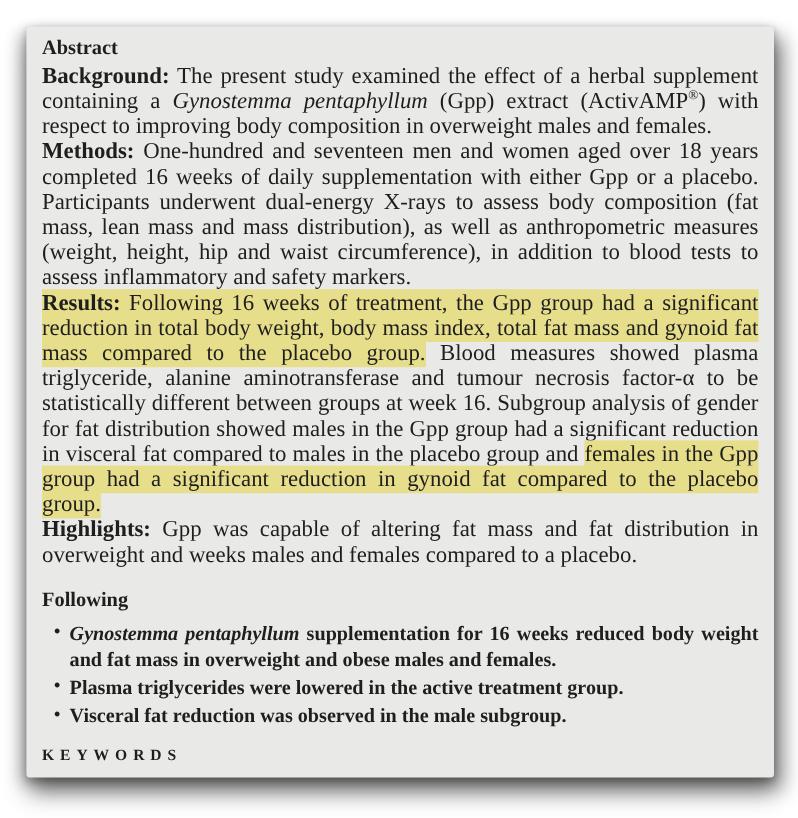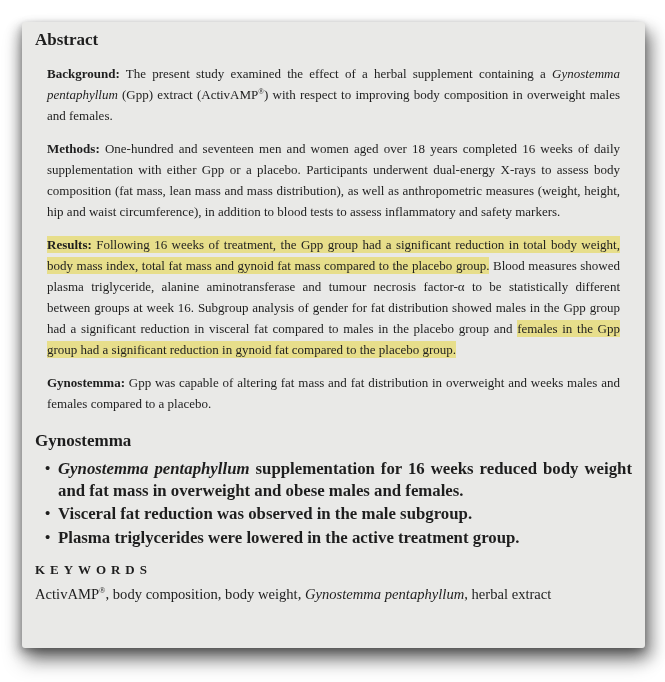--- a/index.html
+++ b/index.html
@@ -34,24 +34,24 @@
       7px 9px 16px rgba(0,0,0,0.38),
       0 14px 20px rgba(0,0,0,0.26);
   }
   .section-heading {
     font-size: 17px;
     line-height: 22px;
     font-weight: bold;
     margin: 0 0 2px 0;
   }
   .para {
-    font-size: 13px;
+    font-size: 19px;
     line-height: 21px;
     text-align: justify;
-    margin: 12px;
+    margin: 0;
   }
   .para sup, .keywords-line sup {
     font-size: 0.58em;
     line-height: 0;
   }
   .hl {
     background: var(--hl, #e7de8b);
     padding: 1px 0;
     box-decoration-break: clone;
     -webkit-box-decoration-break: clone;
@@ -101,28 +101,27 @@
   <div class="card">
 
     <h2 class="section-heading">Abstract</h2>
 
     <p class="para"><span style="font-weight: bold;">Background:</span><span> The present study examined the effect of a herbal supplement containing a </span><span style="font-style: italic;">Gynostemma pentaphyllum</span><span> (Gpp) extract (ActivAMP</span><sup>®</sup><span>) with respect to improving body composition in overweight males and females.</span></p>
 
     <p class="para"><span style="font-weight: bold;">Methods:</span><span> One-hundred and seventeen men and women aged over 18 years completed 16 weeks of daily supplementation with either Gpp or a placebo. Participants underwent dual-energy X-rays to assess body composition (fat mass, lean mass and mass distribution), as well as anthropometric measures (weight, height, hip and waist circumference), in addition to blood tests to assess inflammatory and safety markers.</span></p>
 
     <p class="para"><span class="hl" style="font-weight: bold;">Results:</span><span class="hl"> Following 16 weeks of treatment, the Gpp group had a significant reduction in total body weight, body mass index, total fat mass and gynoid fat mass compared to the placebo group.</span><span> Blood measures showed plasma triglyceride, alanine aminotransferase and tumour necrosis factor-α to be statistically different between groups at week 16. Subgroup analysis of gender for fat distribution showed males in the Gpp group had a significant reduction in visceral fat compared to males in the placebo group and </span><span class="hl">females in the Gpp group had a significant reduction in gynoid fat compared to the placebo group.</span></p>
 
-    <p class="para"><span style="font-weight: bold;">Gynostemma:</span><span> Gpp was capable of altering fat mass and fat distribution in overweight and weeks males and females compared to a placebo.</span></p>
+    <p class="para"><span style="font-weight: bold;">Highlights:</span><span> Gpp was capable of altering fat mass and fat distribution in overweight and weeks males and females compared to a placebo.</span></p>
 
-    <h2 class="section-heading highlights-heading">Gynostemma</h2>
+    <h2 class="section-heading highlights-heading">Following</h2>
 
     <ul class="bullet-list">
       <li><span style="font-style: italic;">Gynostemma pentaphyllum</span><span> supplementation for 16 weeks reduced body weight and fat mass in overweight and obese males and females.</span></li>
+      <li><span>Plasma triglycerides were lowered in the active treatment group.</span></li>
       <li><span>Visceral fat reduction was observed in the male subgroup.</span></li>
-      <li><span>Plasma triglycerides were lowered in the active treatment group.</span></li>
     </ul>
 
     <h3 class="keywords-heading">KEYWORDS</h3>
 
-    <p class="keywords-line"><span>ActivAMP</span><sup>®</sup><span>, body composition, body weight, </span><span style="font-style: italic;">Gynostemma pentaphyllum</span><span>, herbal extract</span></p>
 
   </div>
 </div>
 
 </body></html>

